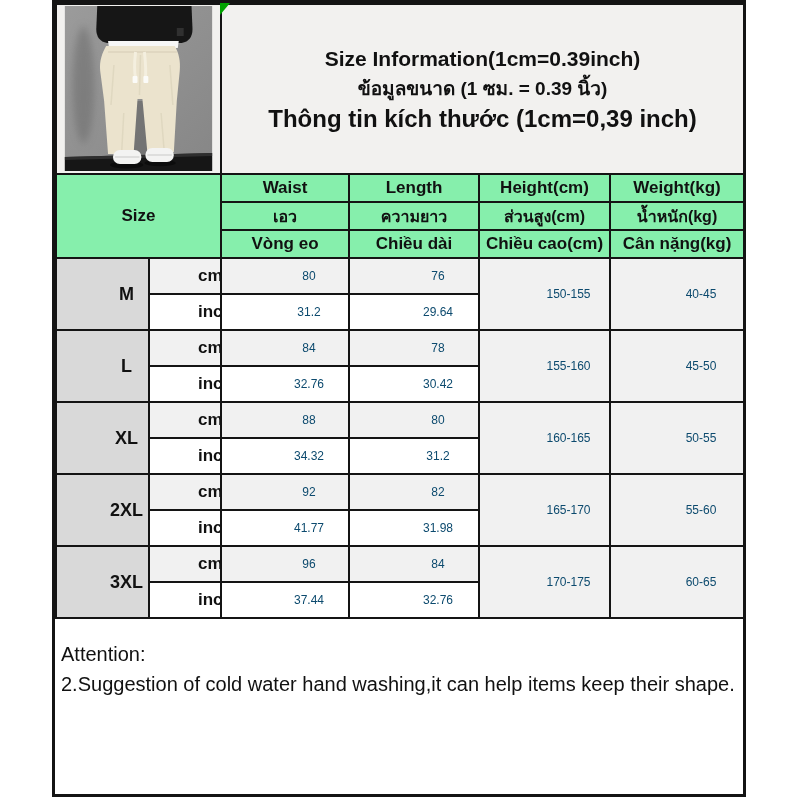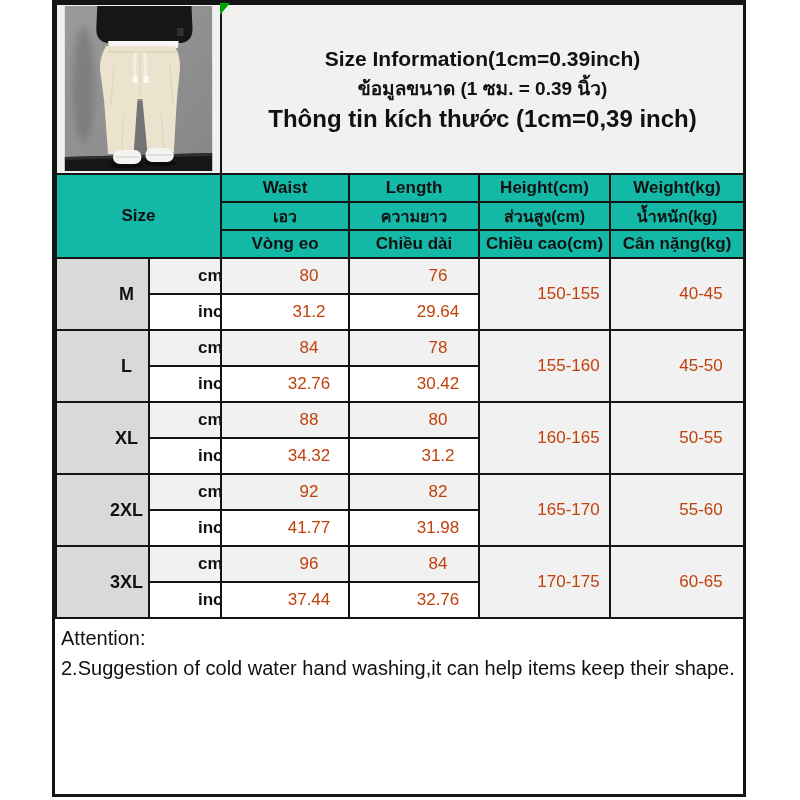--- a/index.html
+++ b/index.html
@@ -18,31 +18,31 @@
   table.size-table td{
     border:2px solid #141414;text-align:center;vertical-align:middle;
     padding:0;overflow:hidden;
   }
   td.photo-cell{background:#f2f1ef;height:168px;}
   td.photo-cell svg{display:block;width:100%;height:168px;}
   td.title-cell{background:#f2f1ef;}
   .t1{font-size:21px;font-weight:bold;line-height:30px;text-align:center;}
   .t2{font-size:19px;font-weight:bold;line-height:30px;}
   .t3{font-size:24px;font-weight:bold;line-height:30px;}
-  tr.hdr td{background:#14b8a6;font-weight:bold;font-size:17px;height:26px;}
+  tr.hdr td{background:#86efac;font-weight:bold;font-size:17px;height:26px;}
   td.size-hdr{background:#d9d9d9;font-size:30px;font-weight:bold;}
   tr.hdr td.th-txt{font-size:16px;}
   tr.data-row td{height:34px;padding-left:48px;}
   td.size-cell{background:#d9d9d9;font-weight:bold;font-size:18px;}
   td.unit-cell{font-weight:bold;font-size:17px;}
-  td.val,td.range{font-size:17px;font-weight:normal;color:#c2410c;}
+  td.val,td.range{font-size:12px;font-weight:normal;color:#0c4a6e;}
   .shade{background:#f1f1f1;}
   .white{background:#ffffff;}
   .attention{
-    flex:1 1 auto;padding:4px 6px 0 6px;font-size:20px;line-height:30px;
+    flex:1 1 auto;padding:20px 6px 0 6px;font-size:20px;line-height:30px;
     font-weight:normal;text-align:left;background:#fff;
   }
   .corner-marker{position:absolute;left:165px;top:0;z-index:5;}
 </style>
 </head>
 <body>
 
 <div class="canvas">
   <div class="content">
 

